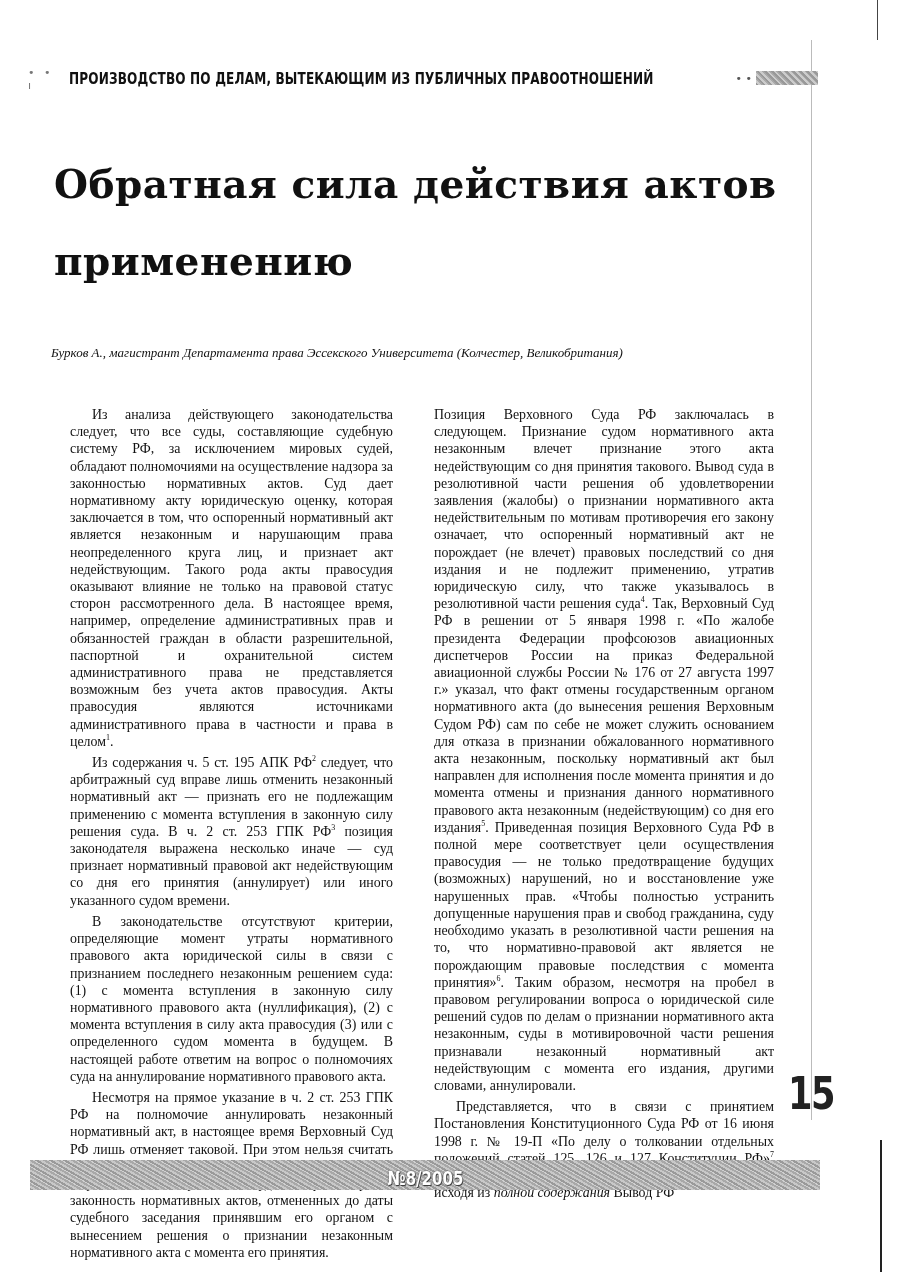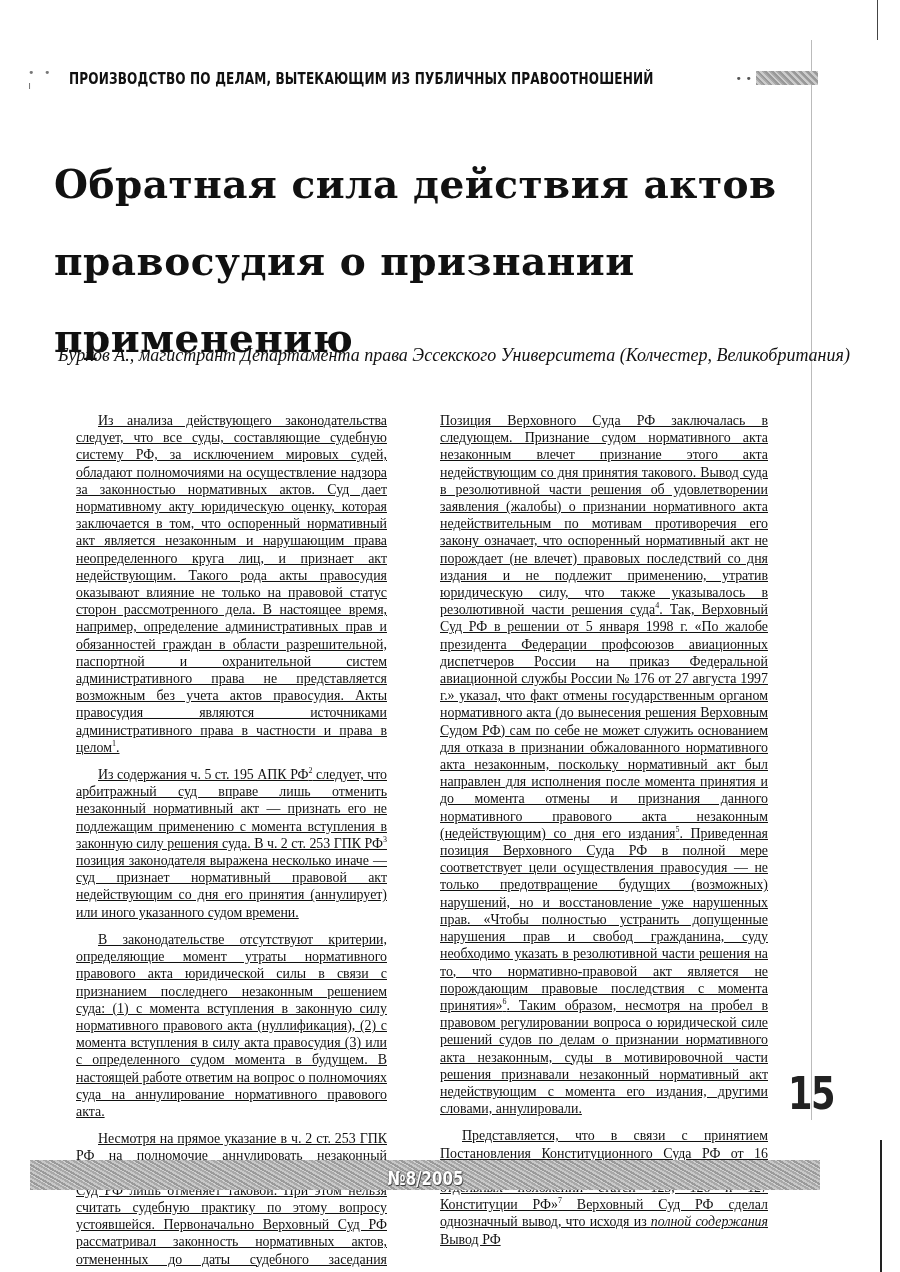--- a/index.html
+++ b/index.html
@@ -8,25 +8,25 @@
   .scan-edge2 { position: absolute; right: 18px; top: 1140px; width: 2px; height: 132px; background: #222; }
   .scan-edge3 { position: absolute; right: 22px; top: 0; width: 1px; height: 40px; background: #444; }
   .header-bar { position: absolute; left: 28px; top: 66px; width: 790px; height: 26px; display: flex; align-items: center; }
   .header-dots { font-size: 11px; color: #777; letter-spacing: 3px; margin-right: 6px; font-family: "DejaVu Sans", sans-serif; }
   .header-text { font-family: "DejaVu Sans", sans-serif; font-weight: bold; font-size: 15.5px; letter-spacing: 0.2px; transform: scaleX(0.78); transform-origin: left center; white-space: nowrap; }
   .header-tail { position: absolute; right: 0; top: 5px; display: flex; align-items: center; }
   .header-tail .dots { font-size: 11px; color: #555; margin-right: 4px; font-family: "DejaVu Sans", sans-serif; }
   .noise { width: 62px; height: 14px; background: repeating-linear-gradient(45deg, #999 0 2px, #ccc 2px 4px, #aaa 4px 5px); }
   .title { position: absolute; left: 54px; top: 130px; width: 640px; font-family: "DejaVu Serif", serif; font-weight: 900; font-size: 39px; line-height: 45px; letter-spacing: 0.5px; }
   .title div { white-space: nowrap; margin-top: 32px; }
-  .byline { position: absolute; left: 58px; top: 345px; font-style: italic; font-size: 18px; white-space: nowrap; }
+  .byline { position: absolute; left: 51px; top: 345px; font-style: italic; font-size: 13px; white-space: nowrap; }
   .col { position: absolute; top: 402px; font-size: 13.9px; line-height: 17.2px; text-align: justify; }
   .col.left { left: 66px; width: 331px; }
   .col.right { left: 430px; width: 348px; }
-  .col p { margin: 10px; text-indent: 22px; text-decoration: underline; }
+  .col p { margin: 4px; text-indent: 22px; }
   .col p.noindent { text-indent: 0; }
   sup { font-size: 8px; line-height: 0; }
   .page-number { position: absolute; left: 788px; top: 1068px; font-family: "DejaVu Sans", sans-serif; font-weight: bold; font-size: 44px; letter-spacing: -2px; color: #222; transform: scaleX(0.8); transform-origin: left top; }
   .footer-band { position: absolute; left: 30px; top: 1160px; width: 790px; height: 30px; background: repeating-linear-gradient(30deg, #9a9a9a 0 2px, #c8c8c8 2px 4px, #a8a8a8 4px 6px, #d0d0d0 6px 7px); display: flex; align-items: flex-end; justify-content: center; }
   .footer-issue { font-family: "DejaVu Sans", sans-serif; font-weight: bold; font-size: 20px; color: #fff; text-shadow: 0 0 2px #333, 1px 1px 0 #444; transform: scaleX(0.75); }
 </style>
 </head>
 <body>
 
 <div class="scan-edge3"></div>
@@ -37,21 +37,20 @@
   <span class="header-dots">• • ı</span>
   <span class="header-text">ПРОИЗВОДСТВО ПО ДЕЛАМ, ВЫТЕКАЮЩИМ ИЗ ПУБЛИЧНЫХ ПРАВООТНОШЕНИЙ</span>
   <div class="header-tail">
     <span class="dots">• •</span>
     <span class="noise"></span>
   </div>
 </div>
 
 <div class="title">
   <div>Обратная сила действия актов</div>
-  <div>правосудия о признании</div>
   <div>применению</div>
 </div>
 
 <div class="byline">Бурков А., магистрант Департамента права Эссекского Университета (Колчестер, Великобритания)</div>
 
 <div class="col left">
   <p><span>Из анализа действующего законодательства следует, что все суды, составляющие судебную систему РФ, за исключением мировых судей, обладают полномочиями на осуществление надзора за законностью нормативных актов. Суд дает нормативному акту юридическую оценку, которая заключается в том, что оспоренный нормативный акт является незаконным и нарушающим права неопределенного круга лиц, и признает акт недействующим. Такого рода акты правосудия оказывают влияние не только на правовой статус сторон рассмотренного дела. В настоящее время, например, определение административных прав и обязанностей граждан в области разрешительной, паспортной и охранительной систем административного права не представляется возможным без учета актов правосудия. Акты правосудия являются источниками административного права в частности и права в целом</span><sup>1</sup><span>.</span></p>
   <p><span>Из содержания ч. 5 ст. 195 АПК РФ</span><sup>2</sup><span> следует, что арбитражный суд вправе лишь отменить незаконный нормативный акт — признать его не подлежащим применению с момента вступления в законную силу решения суда. В ч. 2 ст. 253 ГПК РФ</span><sup>3</sup><span> позиция законодателя выражена несколько иначе — суд признает нормативный правовой акт недействующим со дня его принятия (аннулирует) или иного указанного судом времени.</span></p>
   <p>В законодательстве отсутствуют критерии, определяющие момент утраты нормативного правового акта юридической силы в связи с признанием последнего незаконным решением суда: (1) с момента вступления в законную силу нормативного правового акта (нуллификация), (2) с момента вступления в силу акта правосудия (3) или с определенного судом момента в будущем. В настоящей работе ответим на вопрос о полномочиях суда на аннулирование нормативного правового акта.</p>
   <p>Несмотря на прямое указание в ч. 2 ст. 253 ГПК РФ на полномочие аннулировать незаконный нормативный акт, в настоящее время Верховный Суд РФ лишь отменяет таковой. При этом нельзя считать судебную практику по этому вопросу устоявшейся. Первоначально Верховный Суд РФ рассматривал законность нормативных актов, отмененных до даты судебного заседания принявшим его органом с вынесением решения о признании незаконным нормативного акта с момента его принятия.</p>

